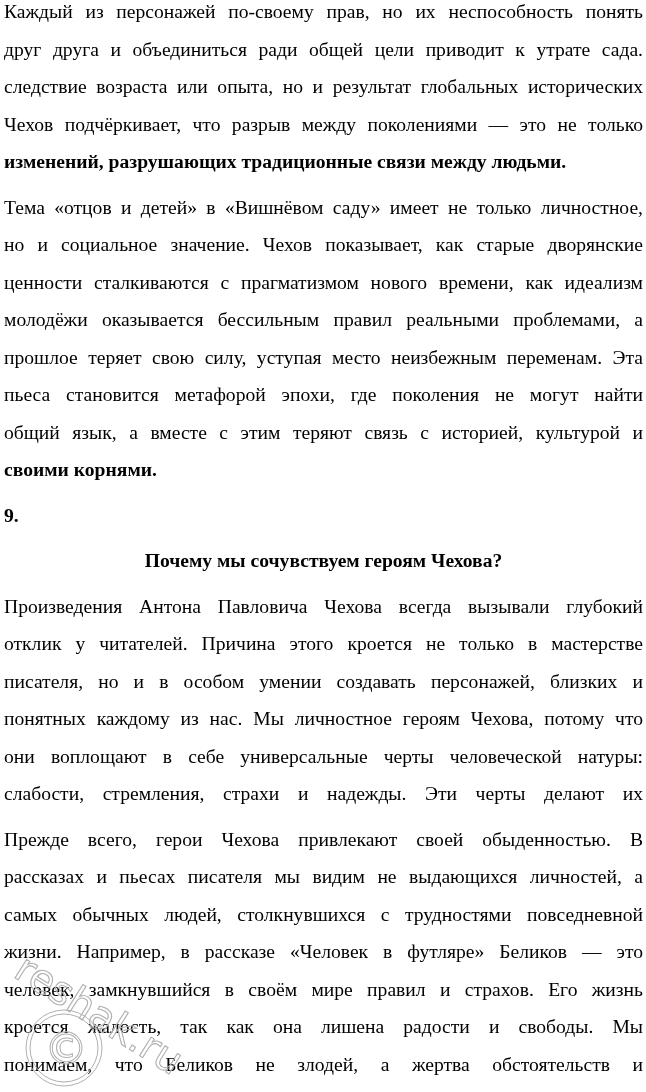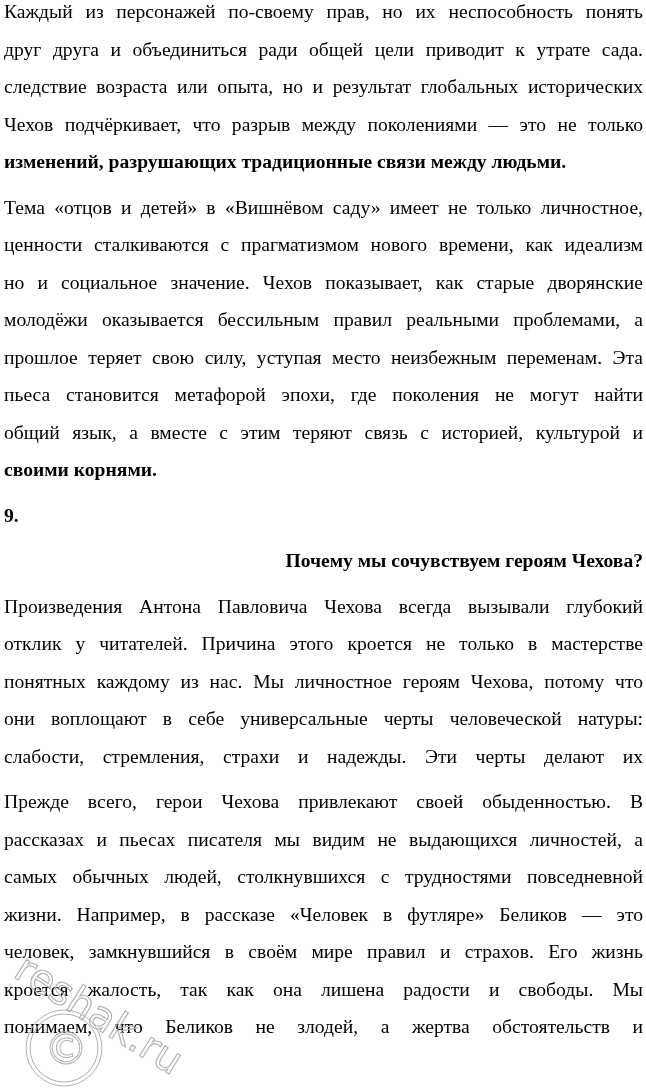--- a/index.html
+++ b/index.html
@@ -43,21 +43,21 @@
   .task-number {
     font-size: 19.6px;
     font-weight: bold;
     line-height: 37.5px;
     margin: 0 0 8px 0;
   }
   .heading {
     font-size: 19.6px;
     font-weight: bold;
     line-height: 37.5px;
-    text-align: right;
+    text-align: center;
     margin: 0 0 8px 0;
   }
   .watermark {
     position: absolute;
     left: 2px;
     top: 930px;
     width: 220px;
     height: 170px;
     pointer-events: none;
   }
@@ -70,36 +70,37 @@
   <p class="para">
     <span class="ln">Каждый из персонажей по-своему прав, но их неспособность понять</span>
     <span class="ln">друг друга и объединиться ради общей цели приводит к утрате сада.</span>
     <span class="ln">следствие возраста или опыта, но и результат глобальных исторических</span>
     <span class="ln">Чехов подчёркивает, что разрыв между поколениями — это не только</span>
     <span class="ln last">изменений, разрушающих традиционные связи между людьми.</span>
   </p>
 
   <p class="para">
     <span class="ln">Тема «отцов и детей» в «Вишнёвом саду» имеет не только личностное,</span>
+    <span class="ln">но и социальное значение. Чехов показывает, как старые дворянские</span>
     <span class="ln">ценности сталкиваются с прагматизмом нового времени, как идеализм</span>
-    <span class="ln">но и социальное значение. Чехов показывает, как старые дворянские</span>
     <span class="ln">молодёжи оказывается бессильным правил реальными проблемами, а</span>
     <span class="ln">прошлое теряет свою силу, уступая место неизбежным переменам. Эта</span>
     <span class="ln">пьеса становится метафорой эпохи, где поколения не могут найти</span>
     <span class="ln">общий язык, а вместе с этим теряют связь с историей, культурой и</span>
     <span class="ln last">своими корнями.</span>
   </p>
 
   <div class="task-number">9.</div>
 
   <h2 class="heading">Почему мы сочувствуем героям Чехова?</h2>
 
   <p class="para">
     <span class="ln">Произведения Антона Павловича Чехова всегда вызывали глубокий</span>
     <span class="ln">отклик у читателей. Причина этого кроется не только в мастерстве</span>
+    <span class="ln">писателя, но и в особом умении создавать персонажей, близких и</span>
     <span class="ln">понятных каждому из нас. Мы личностное героям Чехова, потому что</span>
     <span class="ln">они воплощают в себе универсальные черты человеческой натуры:</span>
     <span class="ln">слабости, стремления, страхи и надежды. Эти черты делают их</span>
   </p>
 
   <p class="para">
     <span class="ln">Прежде всего, герои Чехова привлекают своей обыденностью. В</span>
     <span class="ln">рассказах и пьесах писателя мы видим не выдающихся личностей, а</span>
     <span class="ln">самых обычных людей, столкнувшихся с трудностями повседневной</span>
     <span class="ln">жизни. Например, в рассказе «Человек в футляре» Беликов — это</span>

